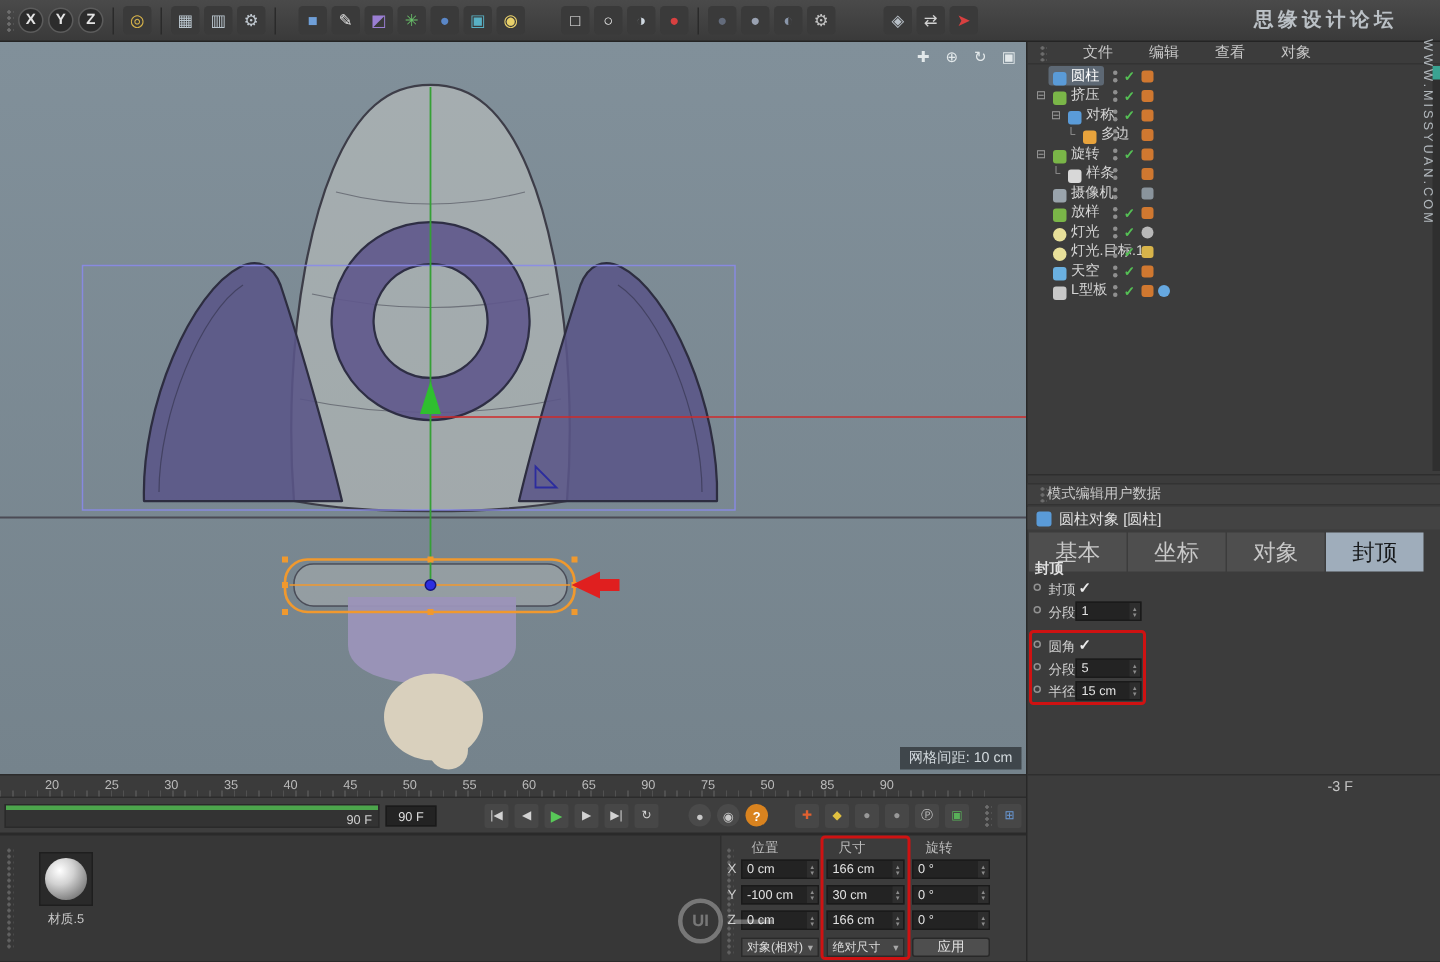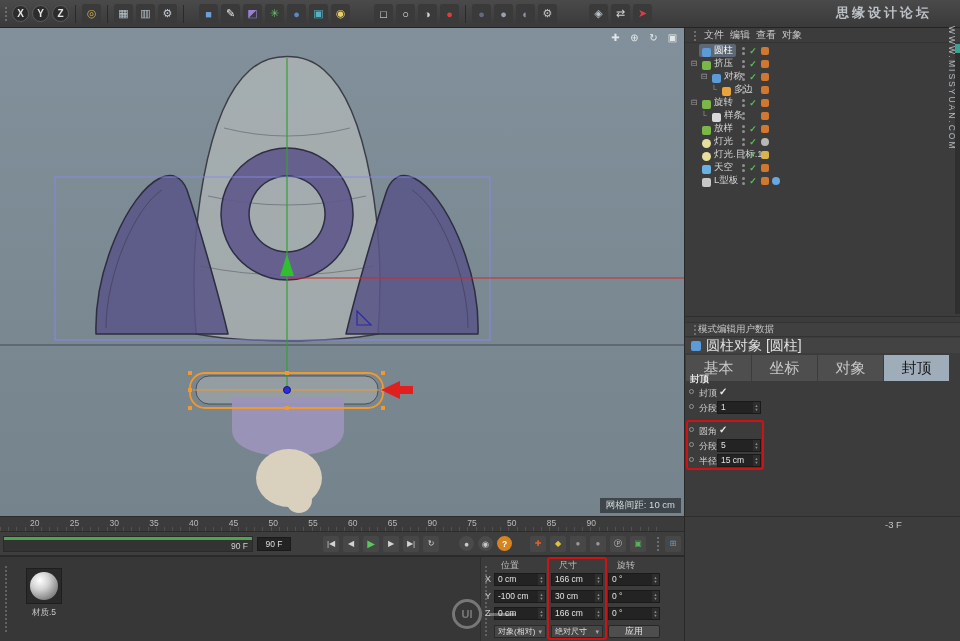--- a/index.html
+++ b/index.html
@@ -27,21 +27,21 @@
   .vp-svg { position:absolute; left:0; top:0; width:684px; height:488px; }
   .vp-corner { position:absolute; top:3px; right:5px; display:flex; gap:6px; z-index:5; }
   .vp-corner span { width:13px; height:13px; display:flex; align-items:center; justify-content:center;
                     color:#e2e8ea; font-size:10px; }
   .grid-label { position:absolute; right:3px; bottom:3px; background:rgba(56,62,66,.88);
                 color:#d3dade; font-size:9.5px; padding:1px 6px; z-index:5; }
 
   
   .rpanel { position:absolute; left:684px; top:28px; width:276px; height:613px;
             background:#3c3c3c; border-left:1px solid #282828; }
-  .om-menu { height:15px; display:flex; gap:6px; align-items:center; padding-left:8px;
+  .om-menu { height:15px; display:flex; gap:24px; align-items:center; padding-left:8px;
              font-size:10px; color:#c8c8c8; border-bottom:1px solid #333; }
   .om-tree { position:absolute; top:16px; left:0; width:268px; }
   .om-row { position:relative; height:13px; display:flex; align-items:center; font-size:9.5px;
             color:#d4d4d4; }
   .om-expand { width:10px; font-size:8px; color:#9d9d9d; text-align:center; flex:none; }
   .om-chip { display:flex; align-items:flex-end; height:13px; padding:0 3px; }
   .selected .om-chip { background:#5d6874; border-radius:2px; color:#fff; }
   .om-icon { width:9px; height:9px; border-radius:2px; margin-right:3px; flex:none; }
   .om-ctrl { position:absolute; left:57px; display:flex; align-items:center; gap:3px; }
   .om-dots { display:flex; flex-direction:column; gap:2px; }
@@ -50,21 +50,21 @@
   .om-tag { width:8px; height:8px; border-radius:2px; }
   .om-tag.round { border-radius:50%; }
   .om-scroll { position:absolute; right:0; top:16px; width:5px; height:270px; background:#2f2f2f; }
   .om-scroll i { display:block; width:5px; height:9px; background:#3aa392; }
   .om-div { position:absolute; left:0; top:288px; width:276px; border-top:1px solid #2e2e2e; }
 
   .ap-mode { position:absolute; top:294px; left:0; width:276px; height:15px; display:flex; gap:0;
              align-items:center; padding-left:8px; font-size:9.5px; color:#c8c8c8;
              border-bottom:1px solid #333; border-top:1px solid #333; background:#404040; }
   .ap-title { position:absolute; top:310px; left:0; width:276px; height:15px; display:flex; gap:5px;
-              align-items:center; padding-left:6px; font-size:14px; color:#e0e0e0; background:#434343; }
+              align-items:center; padding-left:6px; font-size:10px; color:#e0e0e0; background:#434343; }
   .obj-ic { width:10px; height:10px; background:#5a9bd8; border-radius:2px; flex:none; }
   .ap-tabs { position:absolute; top:327px; left:1px; display:flex; gap:1px; }
   .ap-tab { width:65px; height:26px; background:#4e4e4e; color:#c8c8c8; font-size:15px;
             display:flex; align-items:center; justify-content:center; }
   .ap-tab.active { background:#9fadbb; color:#17191b; }
   .ap-section { position:absolute; top:345px; left:5px; font-size:9.5px; color:#e2e2e2; font-weight:bold; }
   .ap-row { position:absolute; left:0; width:190px; height:14px; }
   .ap-bullet { position:absolute; left:4px; top:3px; width:5px; height:5px; border:1px solid #929292;
                border-radius:50%; }
   .ap-label { position:absolute; left:14px; top:1px; font-size:9px; color:#d0d0d0; }
@@ -330,20 +330,35 @@
               <i></i>
               <i></i>
             </span>
             <span class="om-check"></span>
             <span class="om-tag" style="background:#d07830"></span>
           </span>
       </div>
       <div class="om-row" style="padding-left:4px">
         <span class="om-expand"></span>
         <span class="om-chip">
+            <span class="om-icon" style="background:#9aa4ac"></span>
+            <span>摄像机</span>
+          </span>
+        <span class="om-ctrl">
+            <span class="om-dots">
+              <i></i>
+              <i></i>
+            </span>
+            <span class="om-check"></span>
+            <span class="om-tag" style="background:#8a949c"></span>
+          </span>
+      </div>
+      <div class="om-row" style="padding-left:4px">
+        <span class="om-expand"></span>
+        <span class="om-chip">
             <span class="om-icon" style="background:#7ab648"></span>
             <span>放样</span>
           </span>
         <span class="om-ctrl">
             <span class="om-dots">
               <i></i>
               <i></i>
             </span>
             <span class="om-check">✓</span>
             <span class="om-tag" style="background:#d07830"></span>

